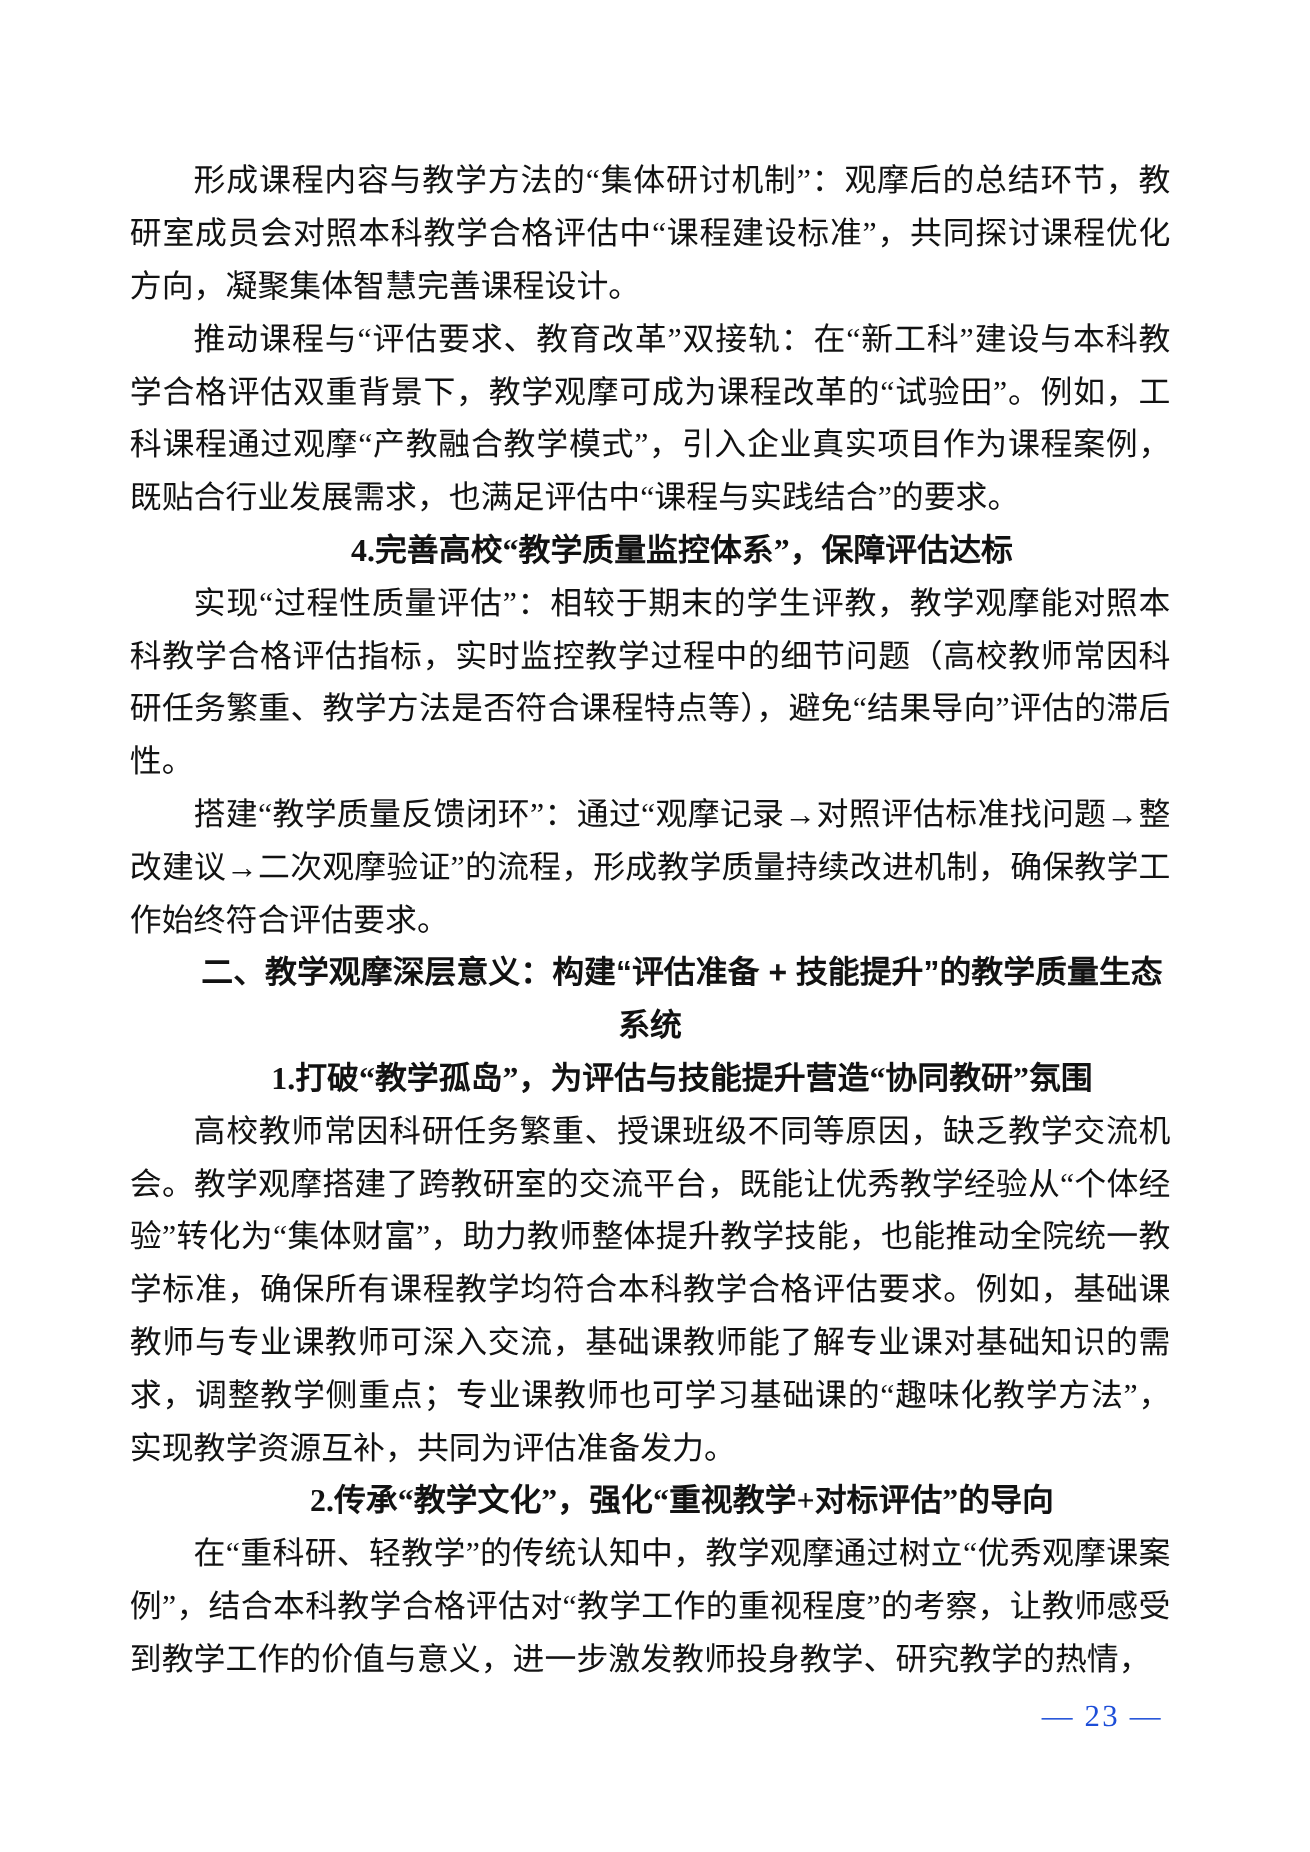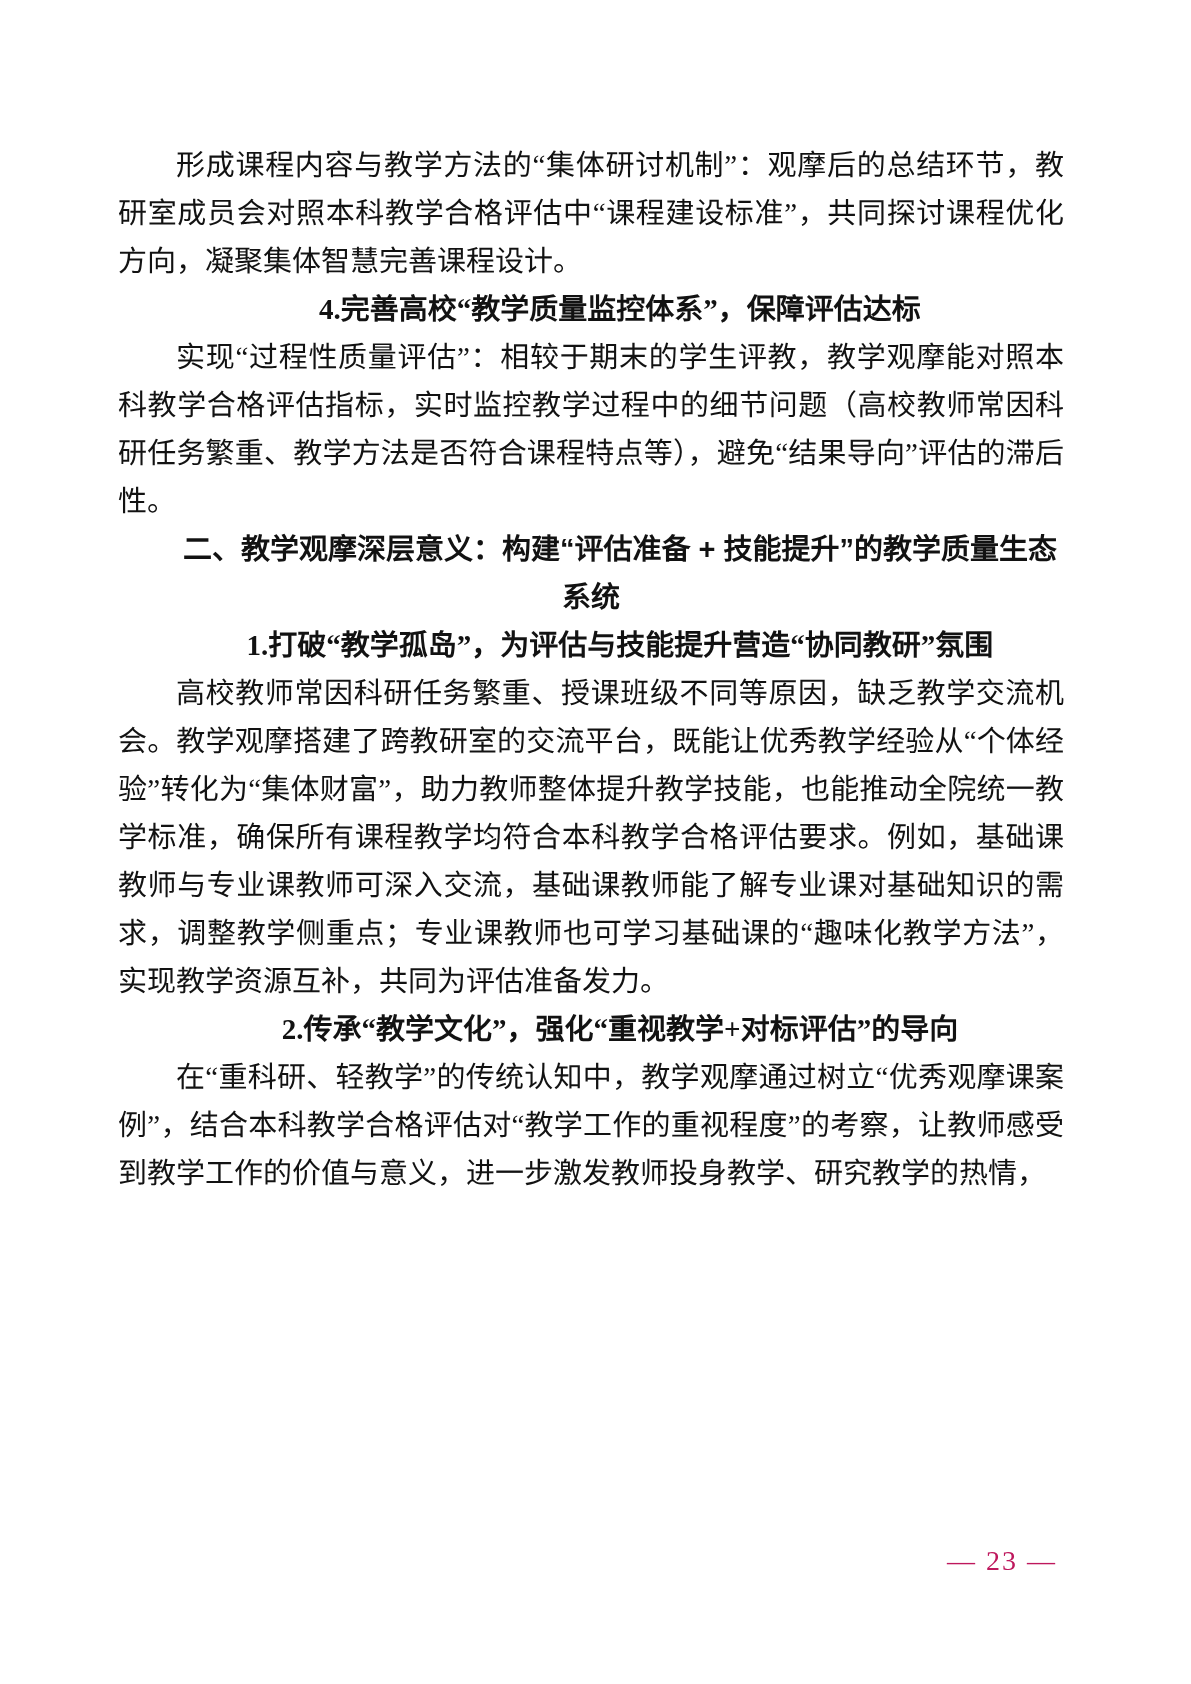--- a/index.html
+++ b/index.html
@@ -44,32 +44,34 @@
     font-weight: bold;
     text-align: center;
   }
   .page-number {
     position: absolute;
     top: 1544px;
     right: 134px;
     font-size: 28px;
     line-height: 34px;
     font-family: "Liberation Serif", "DejaVu Serif", serif;
-    color: #be185d;
+    color: #1d4ed8;
     letter-spacing: 2px;
   }
 </style>
 </head>
 <body>
 
 <div class="page">
   <div class="doc">
       <div class="block p">形成课程内容与教学方法的“集体研讨机制”：观摩后的总结环节，教研室成员会对照本科教学合格评估中“课程建设标准”，共同探讨课程优化方向，凝聚集体智慧完善课程设计。</div>
+      <div class="block p">推动课程与“评估要求、教育改革”双接轨：在“新工科”建设与本科教学合格评估双重背景下，教学观摩可成为课程改革的“试验田”。例如，工科课程通过观摩“产教融合教学模式”，引入企业真实项目作为课程案例，既贴合行业发展需求，也满足评估中“课程与实践结合”的要求。</div>
       <div class="block h3">4.完善高校“教学质量监控体系”，保障评估达标</div>
       <div class="block p">实现“过程性质量评估”：相较于期末的学生评教，教学观摩能对照本科教学合格评估指标，实时监控教学过程中的细节问题（高校教师常因科研任务繁重、教学方法是否符合课程特点等），避免“结果导向”评估的滞后性。</div>
+      <div class="block p">搭建“教学质量反馈闭环”：通过“观摩记录→对照评估标准找问题→整改建议→二次观摩验证”的流程，形成教学质量持续改进机制，确保教学工作始终符合评估要求。</div>
       <div class="block h2">二、教学观摩深层意义：构建“评估准备 + 技能提升”的教学质量生态系统</div>
       <div class="block h3">1.打破“教学孤岛”，为评估与技能提升营造“协同教研”氛围</div>
       <div class="block p">高校教师常因科研任务繁重、授课班级不同等原因，缺乏教学交流机会。教学观摩搭建了跨教研室的交流平台，既能让优秀教学经验从“个体经验”转化为“集体财富”，助力教师整体提升教学技能，也能推动全院统一教学标准，确保所有课程教学均符合本科教学合格评估要求。例如，基础课教师与专业课教师可深入交流，基础课教师能了解专业课对基础知识的需求，调整教学侧重点；专业课教师也可学习基础课的“趣味化教学方法”，实现教学资源互补，共同为评估准备发力。</div>
       <div class="block h3">2.传承“教学文化”，强化“重视教学+对标评估”的导向</div>
       <div class="block p">在“重科研、轻教学”的传统认知中，教学观摩通过树立“优秀观摩课案例”，结合本科教学合格评估对“教学工作的重视程度”的考察，让教师感受到教学工作的价值与意义，进一步激发教师投身教学、研究教学的热情，</div>
     </div>
   <div class="page-number">— 23 —</div>
 </div>
 
 </body></html>

